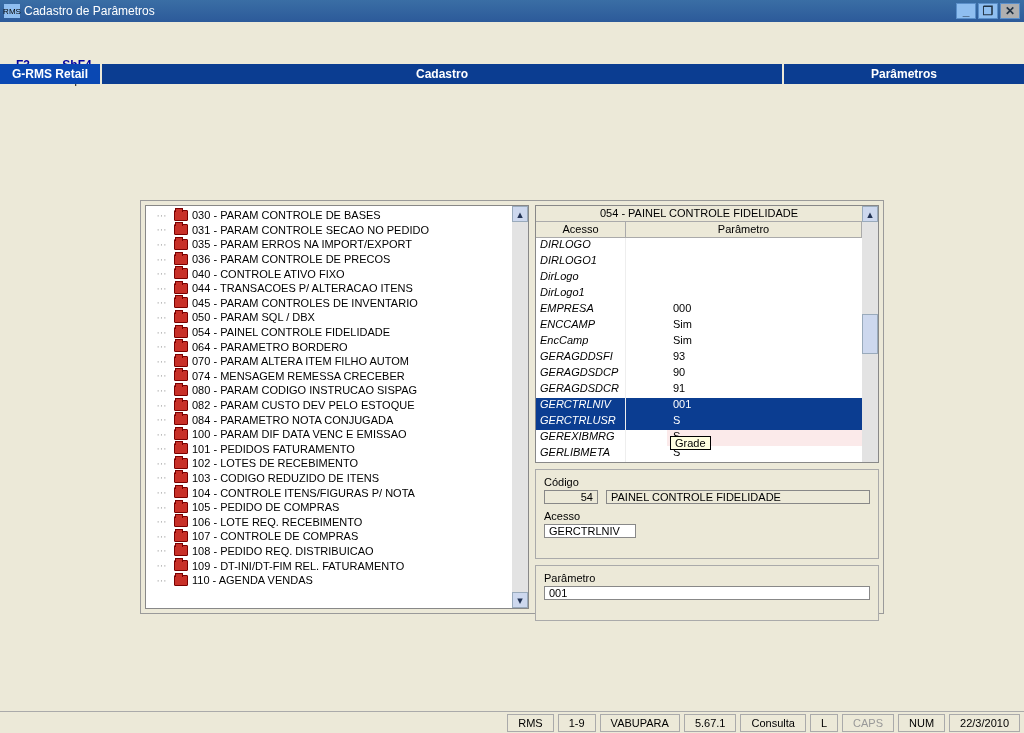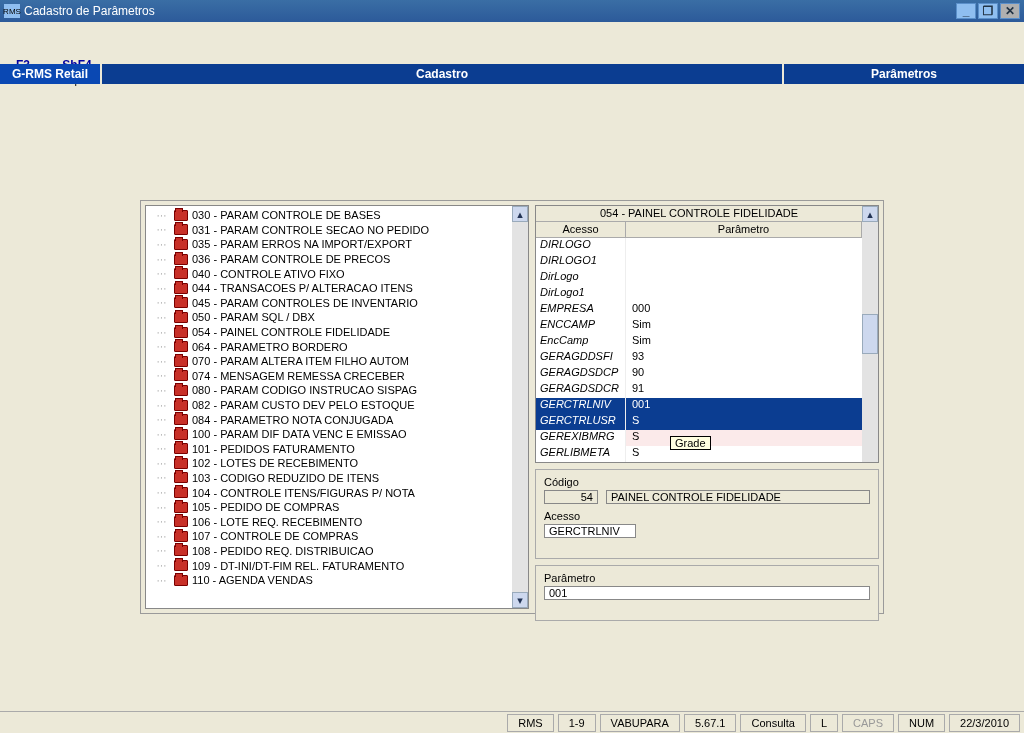--- a/index.html
+++ b/index.html
@@ -130,21 +130,21 @@
   }
   .grid-head .col {
     background:#ece9d8; border-right:1px solid #aaa; text-align:center; font-size:11px; padding-top:1px;
   }
   .col-a { width: 90px;}
   .col-p { flex:1;}
   .grid-rows .row {
     display:flex; height:16px; font-size:11px;
   }
   .grid-rows .row .c1 { width:90px; padding-left:4px; border-right:1px solid #eee;font-style:italic;}
-  .grid-rows .row .c2 { flex:1; padding-left:6px;}
+  .grid-rows .row .c2 { flex:1; padding-left:6px;margin-left:41px;}
   .grid-rows .row.sel { background:#0b3d91; color:#fff;}
   .grid-rows .row.hl  .c2{ background:#fbeaea; }
   .tooltip {
     position:absolute; left: 134px; top: 230px; background:#ffffe1; border:1px solid #000; font-size:11px; padding:0 4px;
   }
   .grid-scroll {
     width:16px; background:#e3e3e3; display:flex; flex-direction:column; justify-content:flex-start;
   }
   .grid-scroll .arrow {
     height:16px; background:#cdd8ee; border:1px solid #9ab; display:flex;align-items:center;justify-content:center; color:#235;

